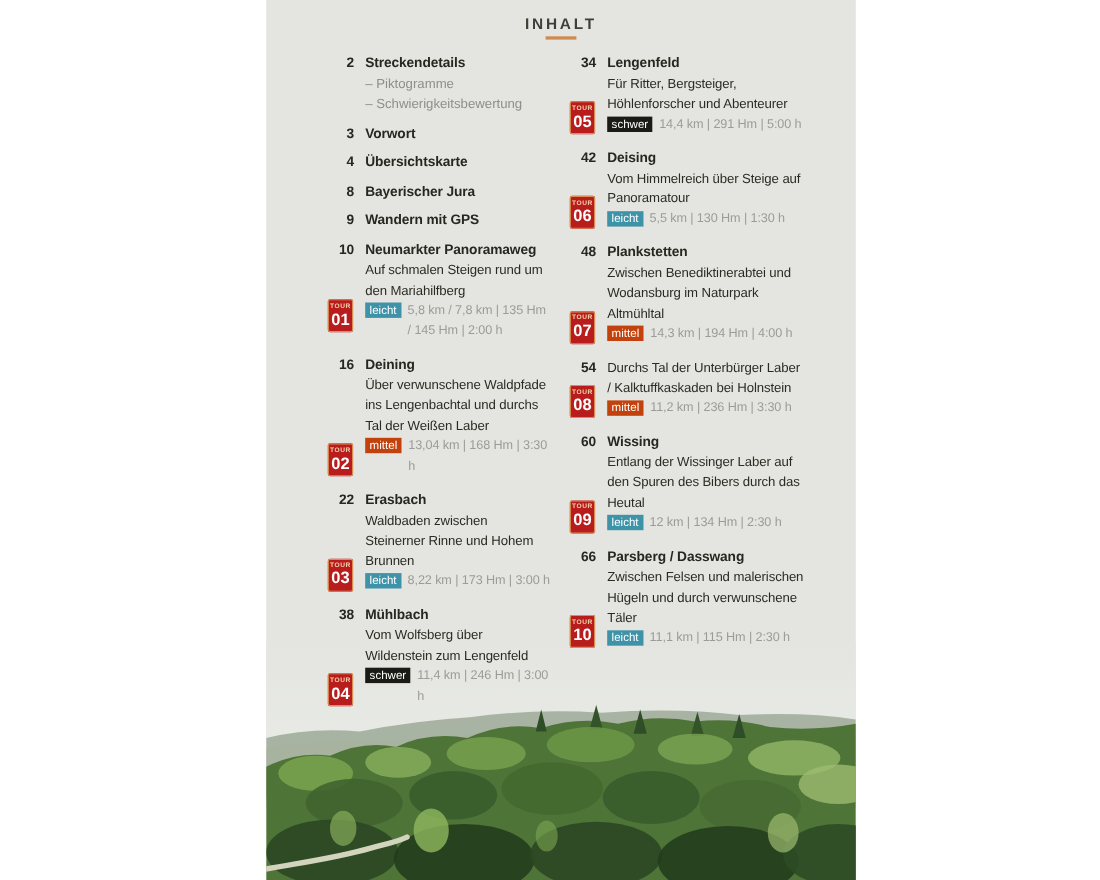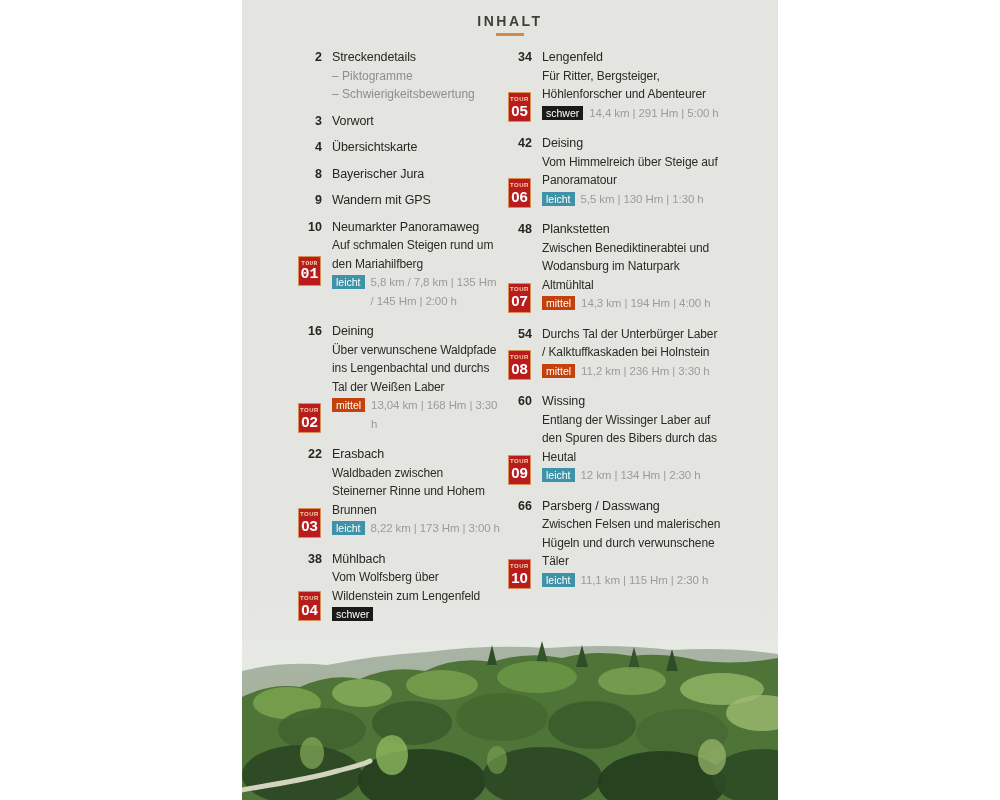--- a/index.html
+++ b/index.html
@@ -15,50 +15,50 @@
   }
   .heading {
     text-align:center; padding-top:13px;
     font-size:14px; font-weight:bold; letter-spacing:2.5px; color:#3d4036;
   }
   .heading-underline {
     width:28px; height:3px; background:#cf8a50; margin:4px auto 0;
   }
   .col { position:absolute; top:48px; }
   .col1 { left:42px; width:216px; }
-  .col2 { left:252px; width:228px; }
+  .col2 { left:262px; width:228px; }
 
   .entry {
     position:relative; display:flex;
     font-size:12.5px; line-height:18.5px; color:#26281f;
     margin-bottom:12px;
   }
   .entry.fm { margin-bottom:8px; }
   .num { width:38px; flex:none; text-align:right; padding-right:10px; font-weight:bold; }
   .content { flex:1; min-width:0; }
-  .title { font-weight:normal; letter-spacing:-0.1px; }
+  .title { font-weight:bold; letter-spacing:-0.1px; }
   .desc { font-size:12px; letter-spacing:-0.1px; color:#2a2c22; }
   .subitems { color:#8e8f88; font-size:12px; }
   .statline { display:flex; gap:6px; }
   .diff {
     flex:none; align-self:flex-start; margin-top:2px;
     color:#fff; font-size:10.5px; line-height:14px; padding:0 4px;
   }
   .diff.leicht { background:#3e93a9; }
   .diff.mittel { background:#c2410c; }
   .diff.schwer { background:#1a1a16; }
   .stats { color:#9b9c96; font-size:11.5px; letter-spacing:-0.1px; }
 
   .tour-badge {
     position:absolute; left:14px; bottom:0;
     width:23px; height:30px; background:#b91c1c; border-radius:2px;
     display:flex; flex-direction:column; align-items:center; justify-content:center;
     box-shadow:0 0 0 1px #d88f55 inset;
   }
-  .tour-badge.lift { bottom:24px;font-family:Liberation Mono, monospace; }
+  .tour-badge.lift { bottom:8px; }
   .tb-label { font-size:6px; line-height:7px; color:#f3d4ab; font-weight:bold; letter-spacing:0.5px; }
   .tb-num { font-size:15px; line-height:16px; font-weight:bold; color:#ffffff; }
 
   .photo { position:absolute; left:0; bottom:0; width:536px; height:215px; }
   .photo svg { display:block; }
 </style>
 </head>
 <body>
 
 <div class="page">
@@ -211,20 +211,21 @@
     </div>
   </div>
       <div class="entry">
     <div class="num">38</div>
     <div class="content">
       <div class="title">Mühlbach</div>
 
       <div class="desc">Vom Wolfsberg über Wildenstein zum Lengenfeld</div>
       <div class="statline">
         <span class="diff schwer">schwer</span>
+        <span class="stats">11,4 km | 246 Hm | 3:00 h</span>
       </div>
     </div>
     <div class="tour-badge">
       <span class="tb-label">TOUR</span>
       <span class="tb-num">04</span>
     </div>
   </div>
     </div>
   <div class="col col2" id="col-1">
       <div class="entry">

